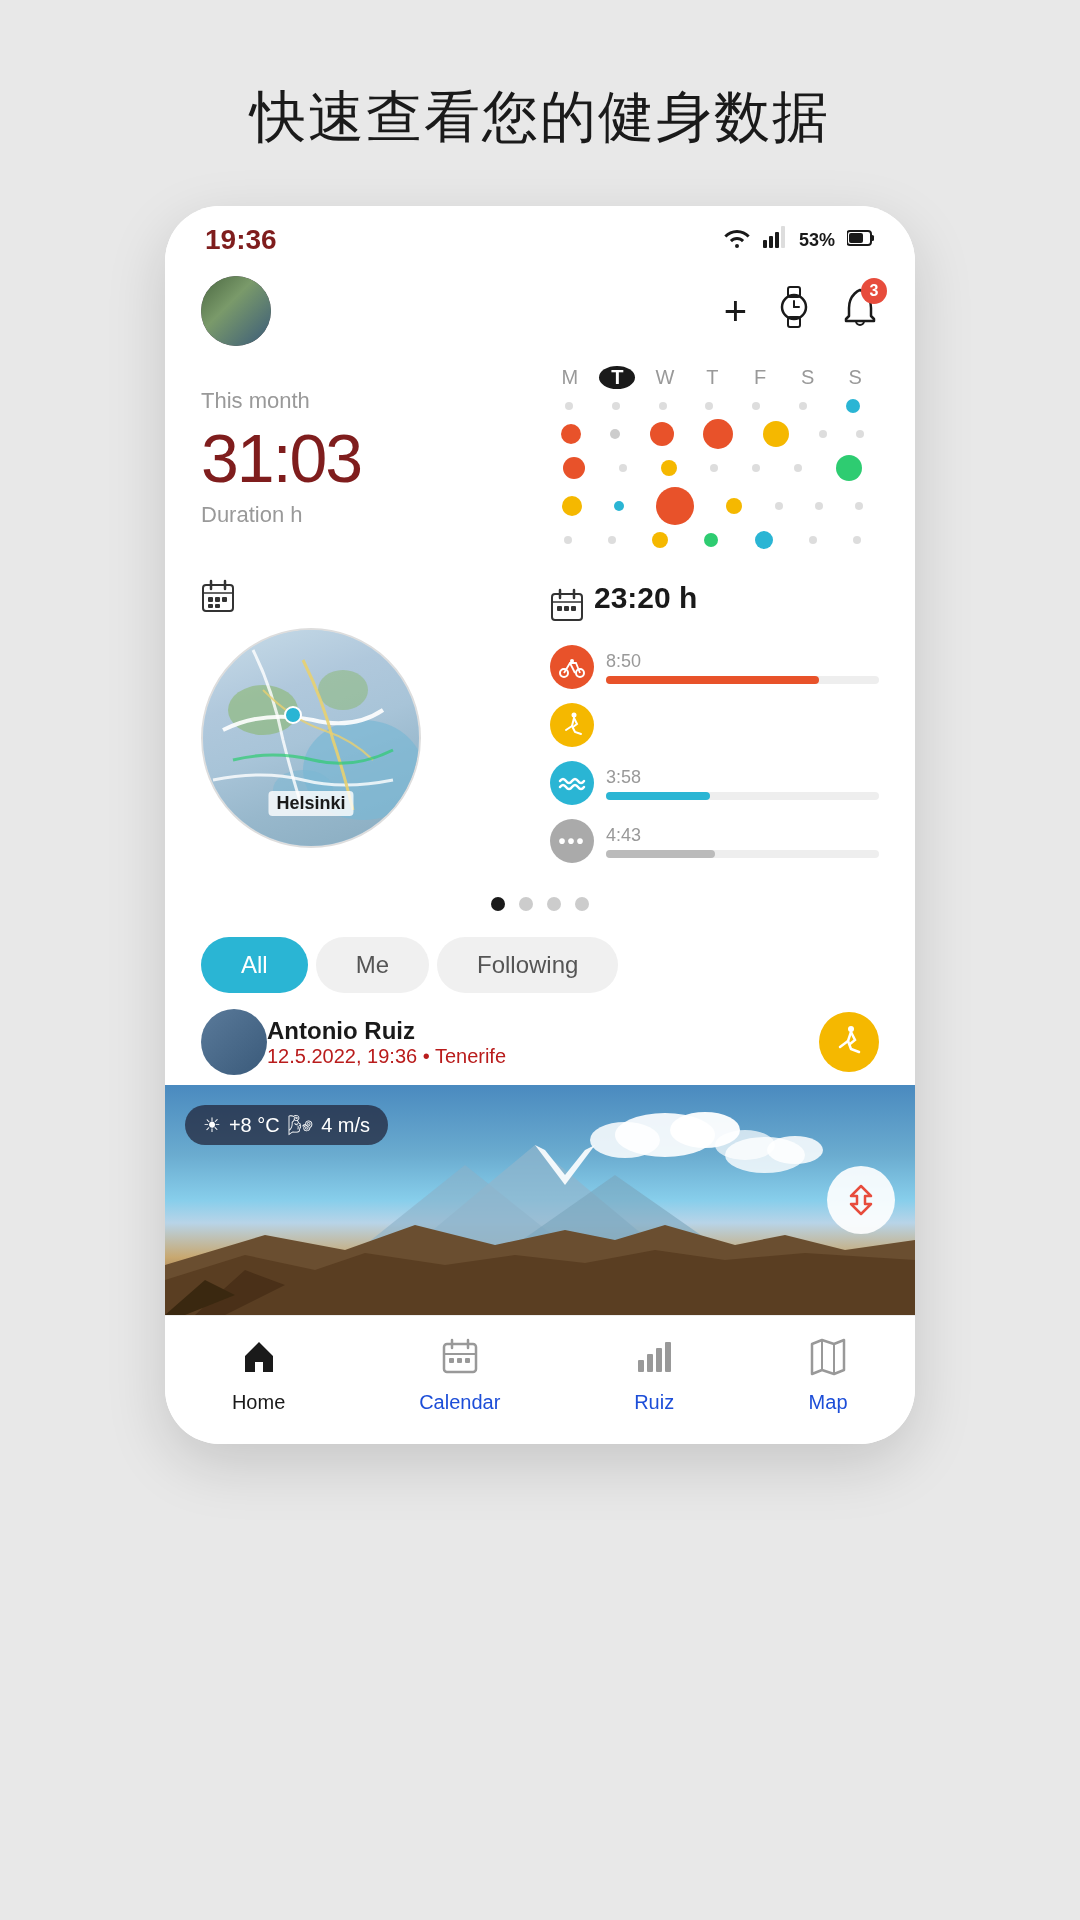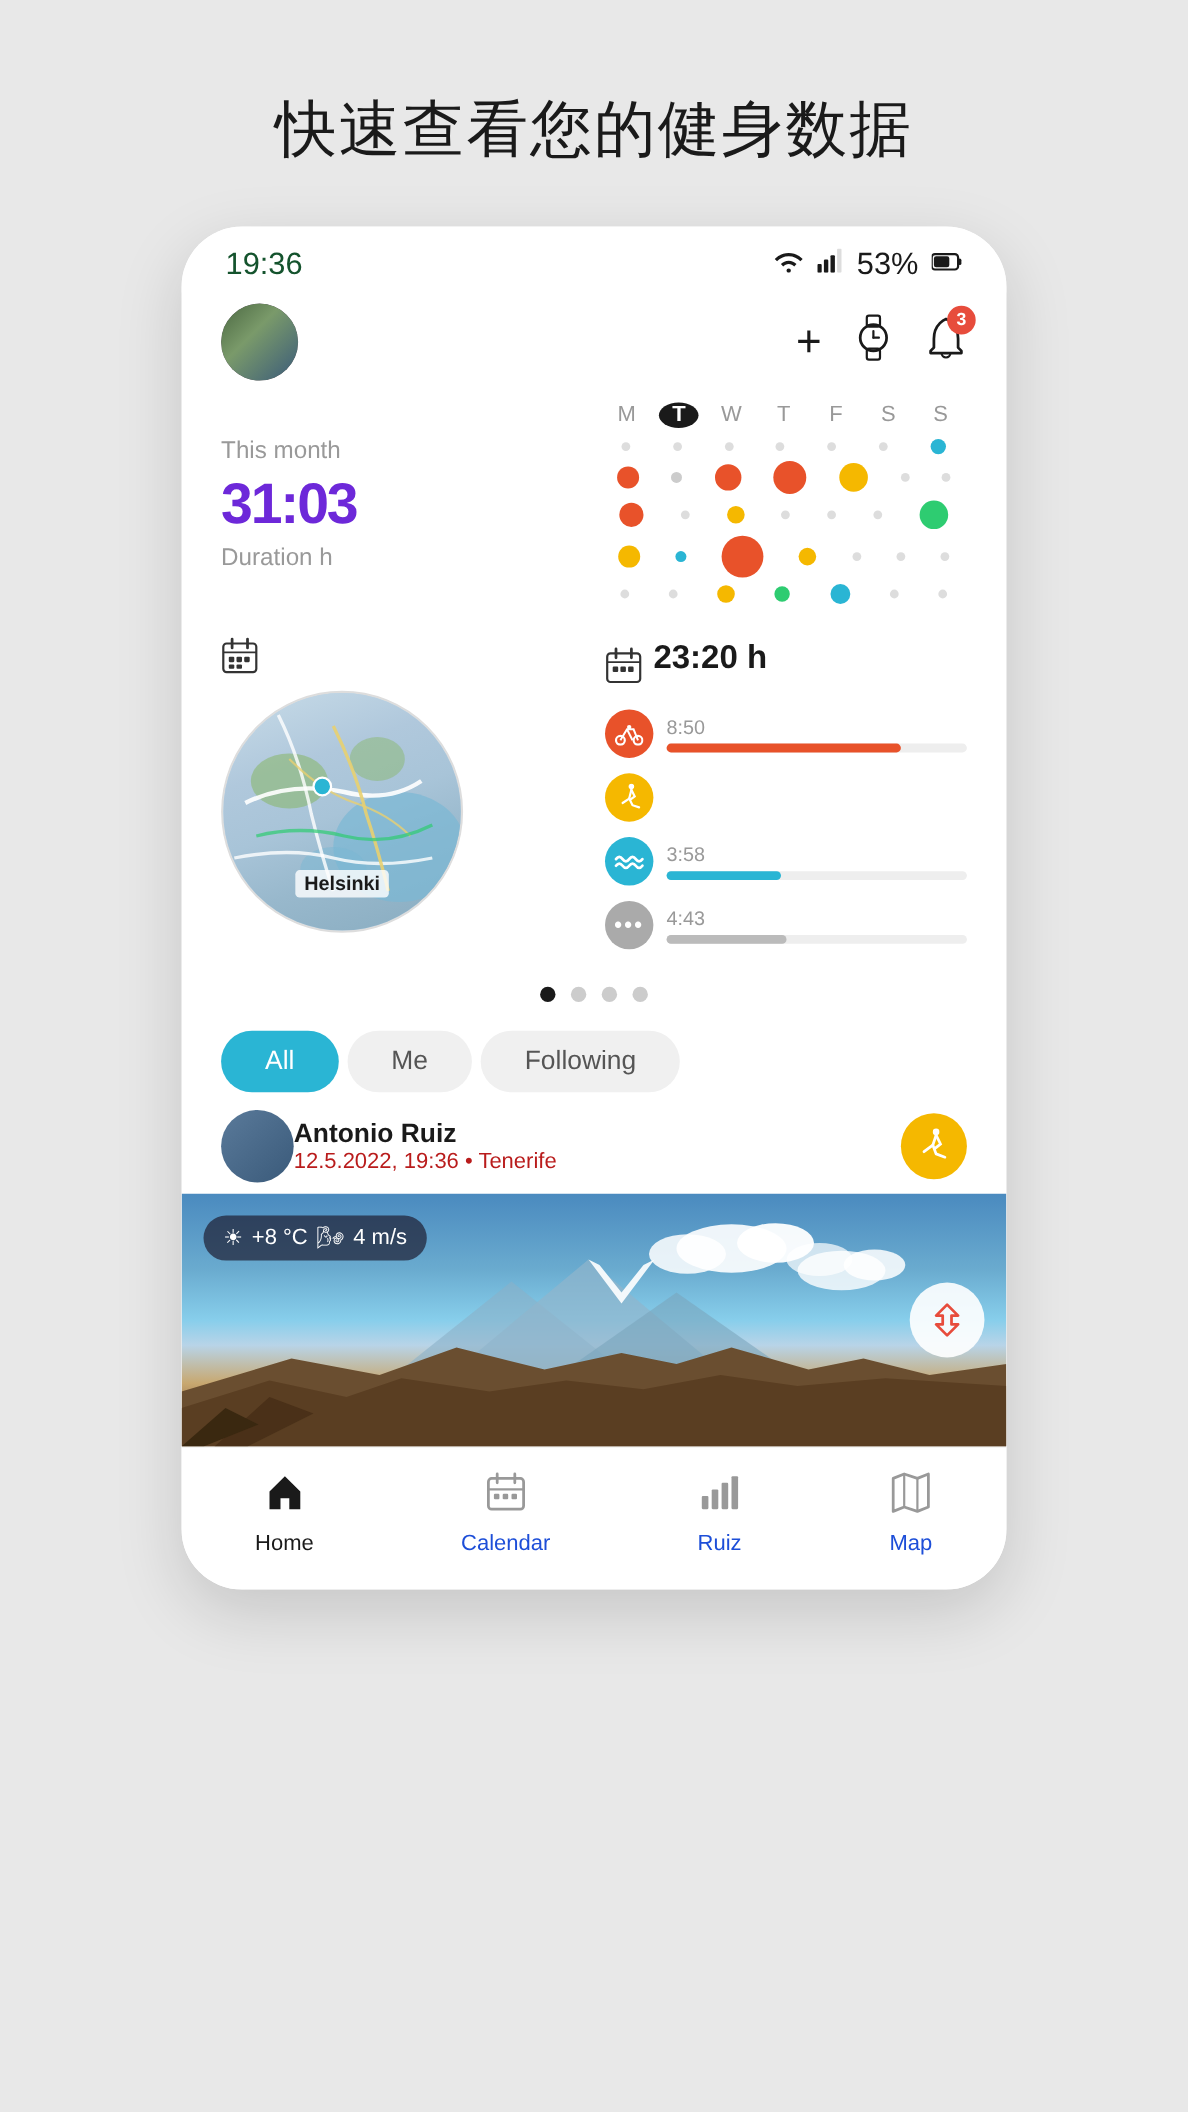--- a/index.html
+++ b/index.html
@@ -33,33 +33,34 @@
     
     .status-bar {
       display: flex;
       justify-content: space-between;
       align-items: center;
       padding: 18px 40px 10px;
       background: #fff;
     }
     .status-time {
       font-size: 28px;
-      font-weight: 400;
-      color: #14532d;
+      font-weight: 700;
+      color: #7f1d1d;
     }
     .status-icons {
       display: flex;
       align-items: center;
       gap: 12px;
       font-size: 22px;
       color: #1a1a1a;
     }
     .status-battery {
-      font-size: 28px;
+      font-size: 18px;
       color: #1a1a1a;
+      font-weight: bold;
     }
     
     .header {
       display: flex;
       justify-content: space-between;
       align-items: center;
       padding: 10px 36px 20px;
     }
     .avatar {
       width: 70px;
@@ -114,23 +115,23 @@
       display: flex;
       flex-direction: column;
       justify-content: center;
     }
     .this-month-label {
       font-size: 22px;
       color: #999;
       margin-bottom: 10px;
     }
     .big-time {
-      font-size: 52px;
-      font-weight: 700;
-      color: #6d28d9;
+      font-size: 68px;
+      font-weight: 400;
+      color: #7f1d1d;
       letter-spacing: -2px;
       line-height: 1;
       margin-bottom: 10px;
     }
     .duration-label {
       font-size: 22px;
       color: #999;
     }
     .right-panel {
       flex: 1;

